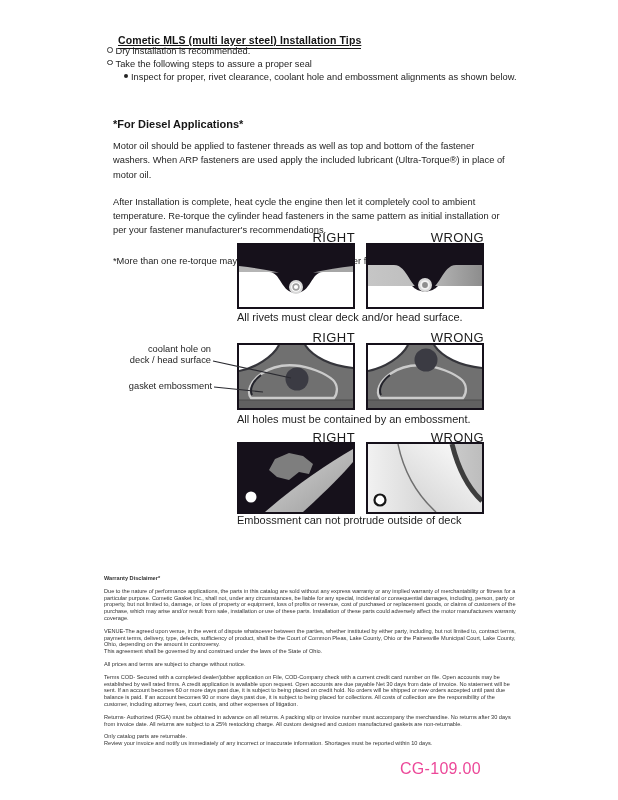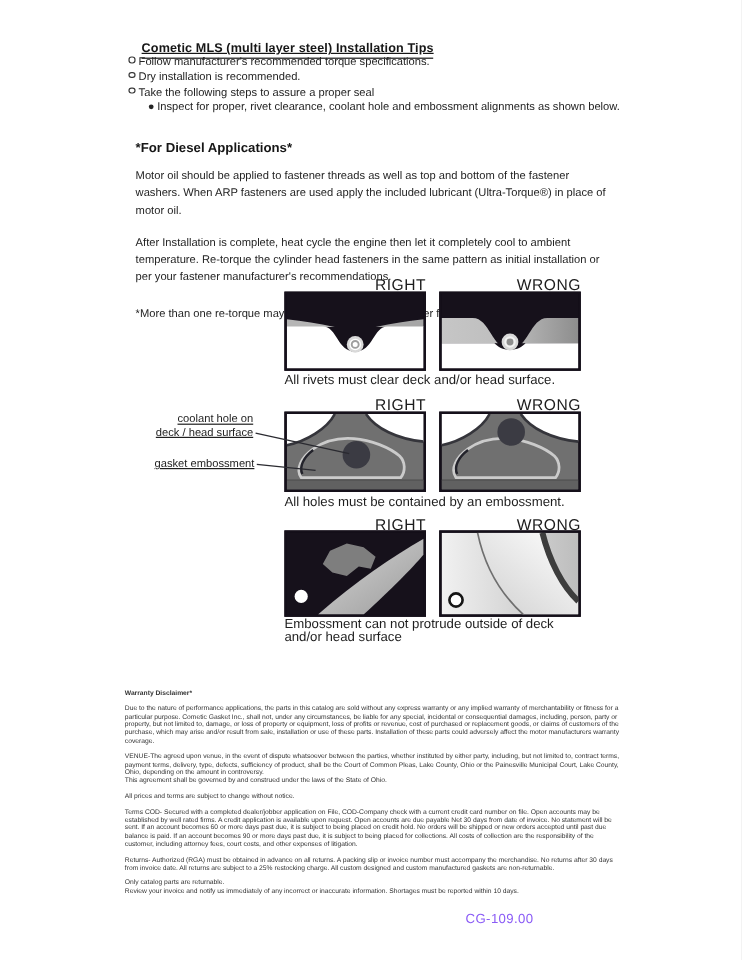--- a/index.html
+++ b/index.html
@@ -21,39 +21,38 @@
   .diesel{position:absolute;left:113px;top:117px;width:398px;font-size:9.3px;line-height:14.2px;color:#242424;}
   .diesel h2{font-size:11px;margin:0 0 8px 0;color:#161616;}
   .diesel p{margin:0 0 13px 0;}
   .diesel .note{margin:17px 0 0 0;}
 
   .rw-label{position:absolute;width:118px;text-align:right;font-size:13px;color:#1c1c1c;letter-spacing:.4px;}
   .diagram{position:absolute;width:118px;border:2px solid #15101a;box-sizing:border-box;background:#15101a;}
   .diagram svg{display:block;width:100%;height:100%;}
   .caption{position:absolute;font-size:11px;color:#1e1e1e;line-height:11px;}
   .cap-center{text-align:left;}
-  .ann-label{position:absolute;font-size:9.3px;line-height:10.5px;text-align:right;color:#1e1e1e;text-decoration:underline;}
+  .ann-label{position:absolute;font-size:9.3px;line-height:10.5px;text-align:right;color:#1e1e1e;}
   .overlay{position:absolute;left:0;top:0;width:618px;height:800px;pointer-events:none;}
 
   .fineprint{position:absolute;left:104px;top:575px;width:414px;font-size:5.6px;line-height:6.8px;color:#333;}
   .fineprint .fp-title{font-weight:bold;margin:0 0 6px 0;}
   .fineprint p{margin:0 0 6px 0;}
   .fineprint p.tight{margin:0;}
 
-  .page-code{position:absolute;left:388px;top:760px;font-size:11px;color:#8b5cf6;letter-spacing:.3px;}
+  .page-code{position:absolute;left:400px;top:760px;font-size:16px;color:#ec4899;letter-spacing:.3px;}
 </style>
 </head>
 <body>
 
 <div class="page">
 
   <h1 class="title">Cometic MLS (multi layer steel) Installation Tips</h1>
 
   <ul class="bullets">
-    <li><span class="mk-circle"></span><span>Follow manufacturer's recommended torque specifications.</span></li>
     <li><span class="mk-circle"></span><span>Dry installation is recommended.</span></li>
     <li><span class="mk-circle"></span><span>Take the following steps to assure a proper seal</span></li>
     <li class="sub"><span class="mk-disc"></span><span>Inspect for proper, rivet clearance, coolant hole and embossment alignments as shown below.</span></li>
   </ul>
 
   <div class="diesel">
     <h2>*For Diesel Applications*</h2>
     <p>Motor oil should be applied to fastener threads as well as top and bottom of the fastener washers. When ARP fasteners are used apply the included lubricant (Ultra-Torque®) in place of motor oil.</p>
     <p>After Installation is complete, heat cycle the engine then let it completely cool to ambient temperature. Re-torque the cylinder head fasteners in the same pattern as initial installation or per your fastener manufacturer's recommendations.</p>
     <p class="note">*More than one re-torque may be required to achieve proper fastener stretch*</p>
@@ -163,21 +162,20 @@
       </defs>
       <rect width="114" height="68" fill="url(#gbg)"></rect>
       <path d="M30,0 H84 C90,24 101,45 114,57 V68 H68 C46,48 35,24 30,0 Z" fill="url(#gband)"></path>
       <path d="M30,0 C35,24 46,48 68,68" fill="none" stroke="#6f6f6f" stroke-width="1.4"></path>
       <path d="M84,0 C90,24 101,45 114,57" fill="none" stroke="#3d3d3d" stroke-width="5"></path>
       <circle cx="12" cy="56" r="5.5" fill="#ffffff" stroke="#161616" stroke-width="2.2"></circle>
     </svg>
   </div>
   <div class="caption" style="left:237px;top:515px;width:230px;">
     <div>Embossment can not protrude outside of deck</div>
-    <div>and/or head surface</div>
   </div>
 
   <svg class="overlay">
     <line x1="213" y1="361" x2="291" y2="378" stroke="#2a2a30" stroke-width="1.1"></line>
     <line x1="214" y1="387" x2="263" y2="392" stroke="#2a2a30" stroke-width="1.1"></line>
   </svg>
 
   <div class="fineprint">
     <p class="fp-title">Warranty Disclaimer*</p>
     <p>Due to the nature of performance applications, the parts in this catalog are sold without any express warranty or any implied warranty of merchantability or fitness for a particular purpose.  Cometic Gasket Inc., shall not, under any circumstances, be liable for any special, incidental or consequential damages, including, person, party or property, but not limited to, damage, or loss of property or equipment, loss of profits or revenue, cost of purchased or replacement goods, or claims of customers of the purchase, which may arise and/or result from sale, installation or use of these parts.  Installation of these parts could adversely affect the motor manufacturers warranty coverage.</p>

